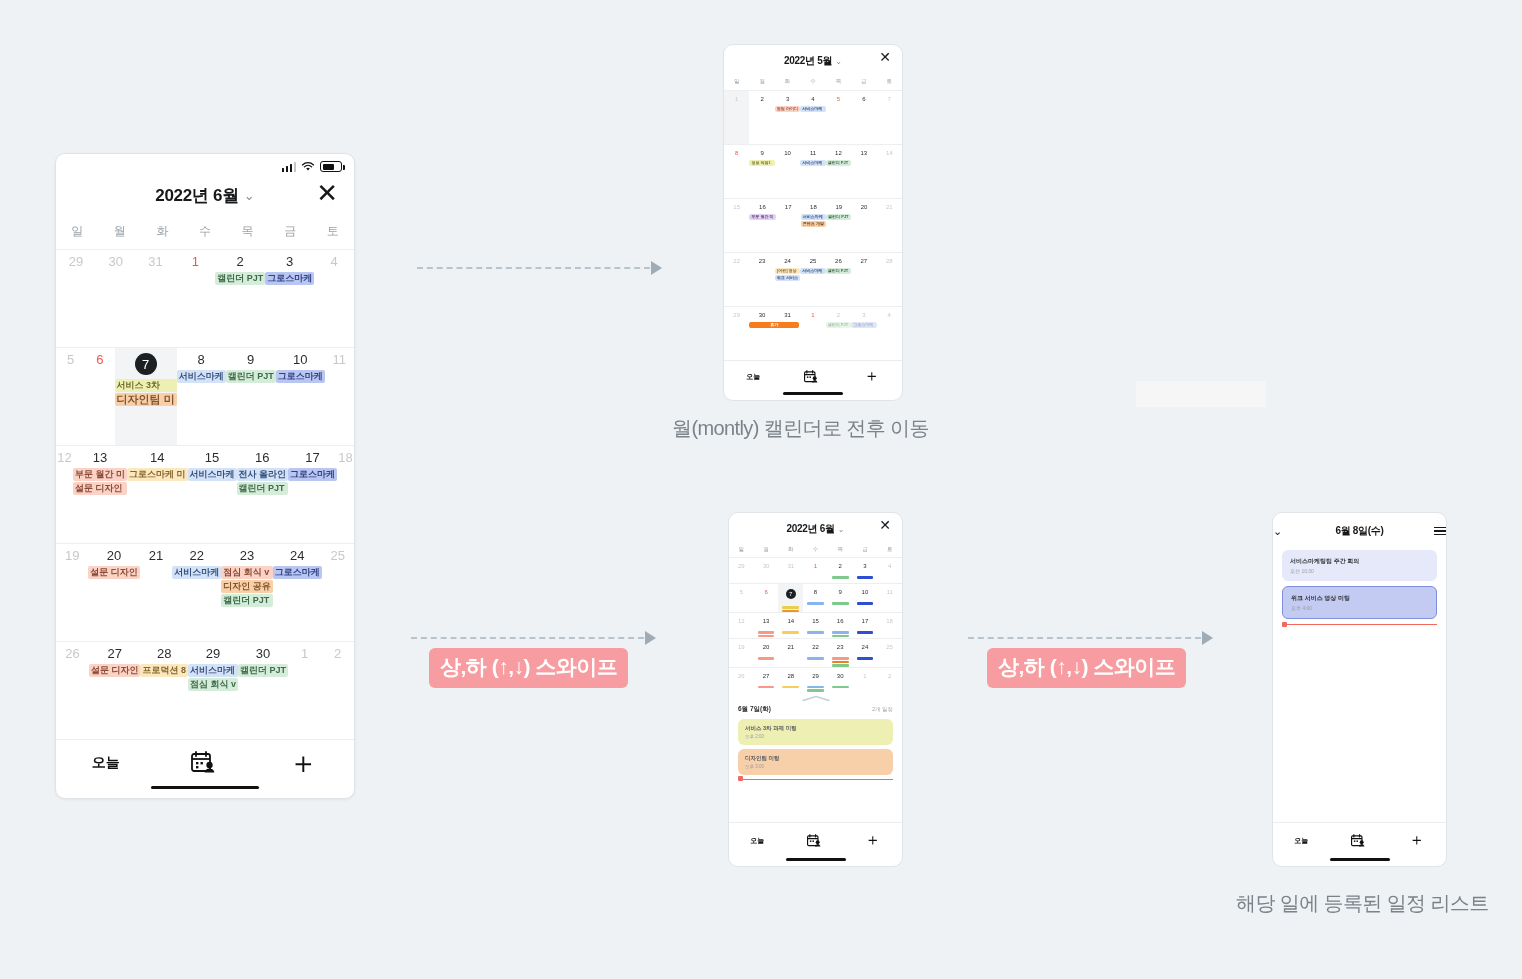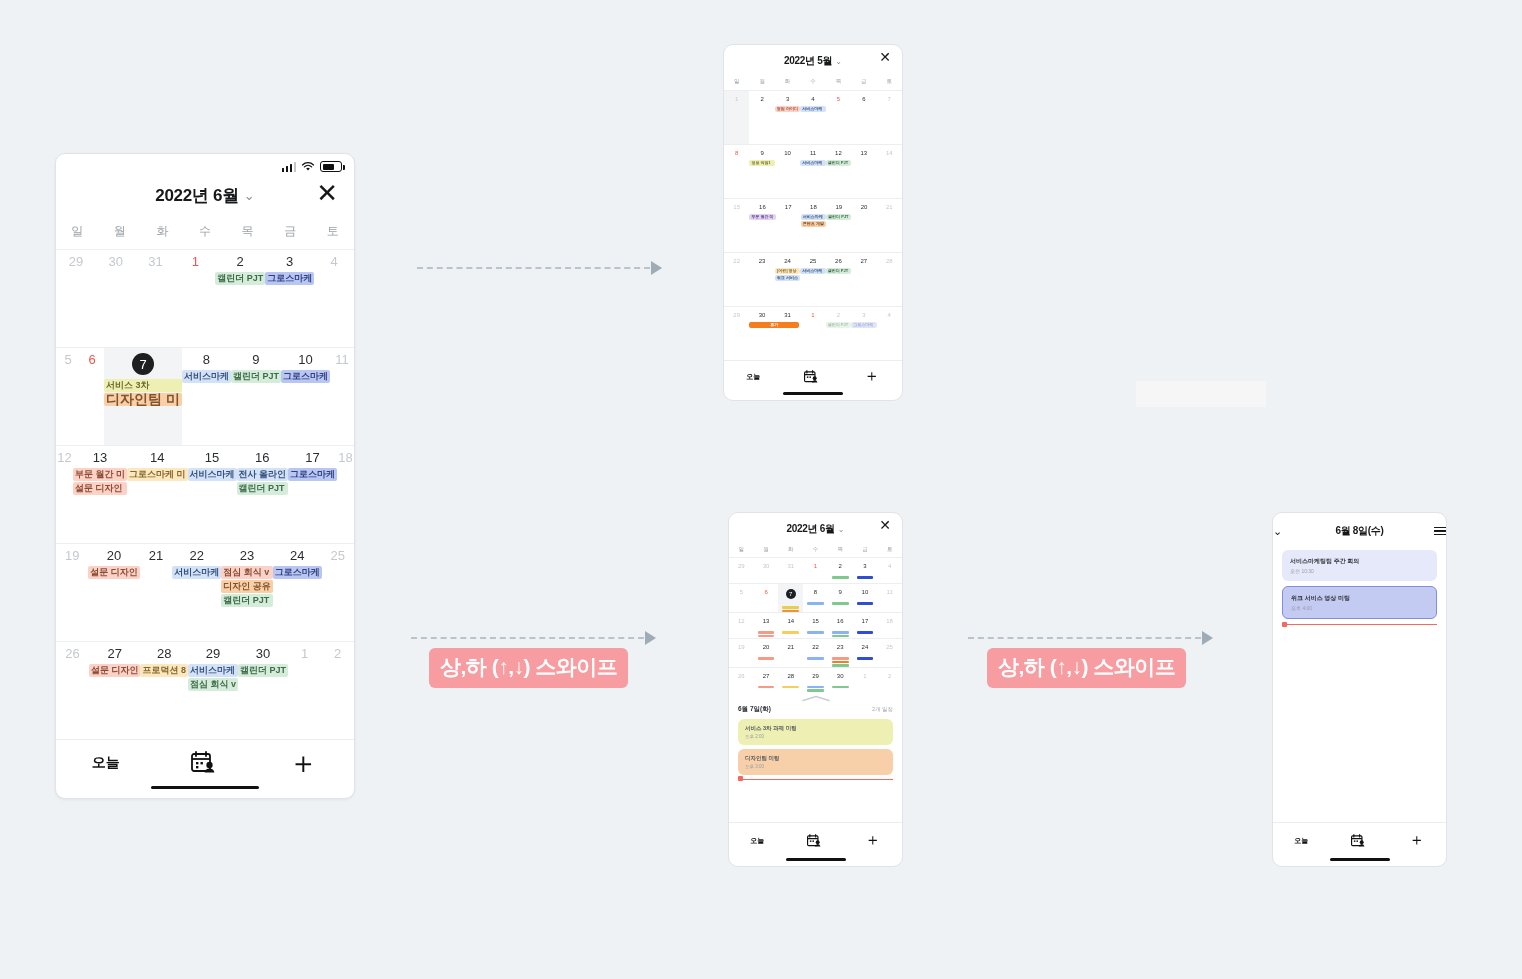--- a/index.html
+++ b/index.html
@@ -162,21 +162,21 @@
             <div class="chips"></div>
           </div>
           <div class="day">
             <div class="daynum sun" style="font-size: 13px;">6</div>
             <div class="chips"></div>
           </div>
           <div class="day sel">
             <div class="daynum today" style="font-size: 13px;"><span class="today-dot" style="width: 22px; height: 22px; font-size: 13px;">7</span></div>
             <div class="chips">
               <div class="chip" style="background: rgb(238, 240, 179); color: rgb(107, 107, 44); font-size: 9px; line-height: 13px; height: 13px; padding: 0px 2px; font-weight: 700;">서비스 3차</div>
-              <div class="chip" style="background: rgb(247, 207, 168); color: rgb(133, 83, 42); font-size: 14px; line-height: 13px; height: 13px; padding: 0px 2px; font-weight: 700;">디자인팀 미</div>
+              <div class="chip" style="background: rgb(247, 207, 168); color: rgb(133, 83, 42); font-size: 11px; line-height: 13px; height: 13px; padding: 0px 2px; font-weight: 700;">디자인팀 미</div>
             </div>
           </div>
           <div class="day">
             <div class="daynum" style="font-size: 13px;">8</div>
             <div class="chips">
               <div class="chip" style="background: rgb(212, 226, 247); color: rgb(51, 80, 125); font-size: 9px; line-height: 13px; height: 13px; padding: 0px 2px; font-weight: 700;">서비스마케</div>
             </div>
           </div>
           <div class="day">
             <div class="daynum" style="font-size: 13px;">9</div>
@@ -876,14 +876,16 @@
     <span class="head"></span>
   </div>
   <div class="badge" style="left:429px;top:648px;font-size:21px;">상,하 (↑,↓) 스와이프</div>
 
   <div class="arrow" style="left:968px;top:631px;width:245px;">
     <span class="line"></span>
     <span class="head"></span>
   </div>
   <div class="badge" style="left:987px;top:648px;font-size:21px;">상,하 (↑,↓) 스와이프</div>
 
+  <div class="caption" style="left:672px;top:415px;">월(montly) 캘린더로 전후 이동</div>
+  <div class="caption" style="left:1236px;top:890px;">해당 일에 등록된 일정 리스트</div>
 
 </div>
 
 </body></html>

